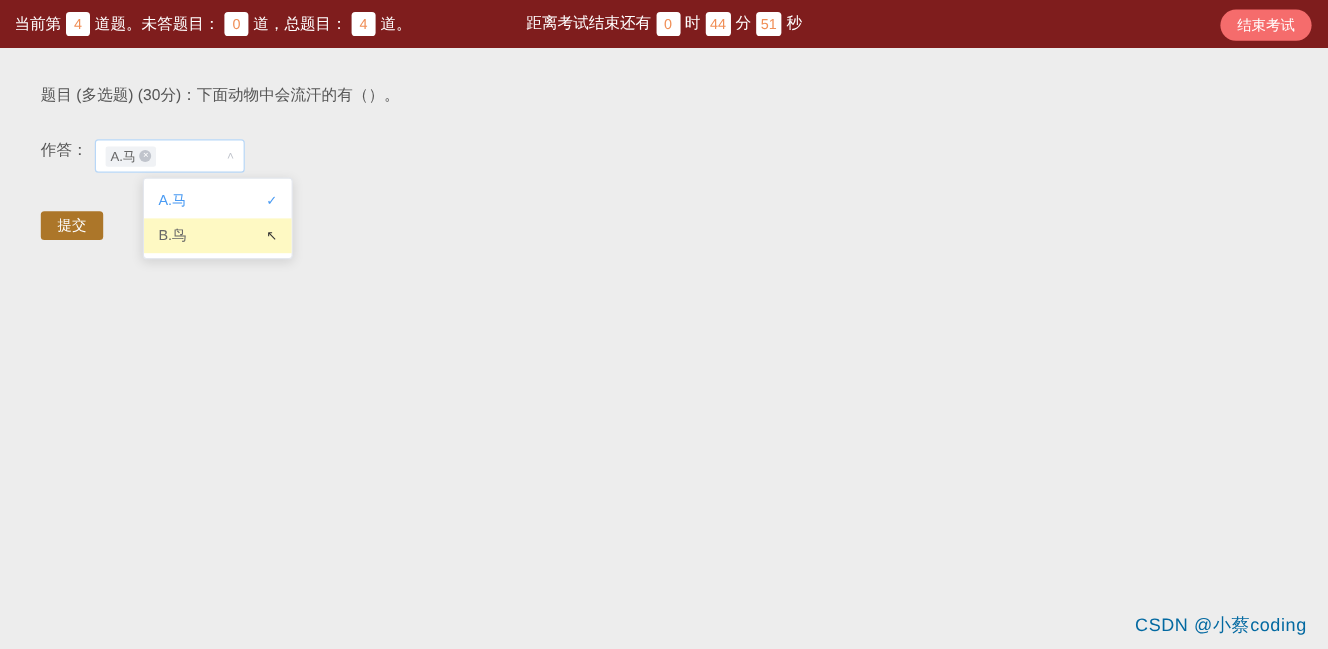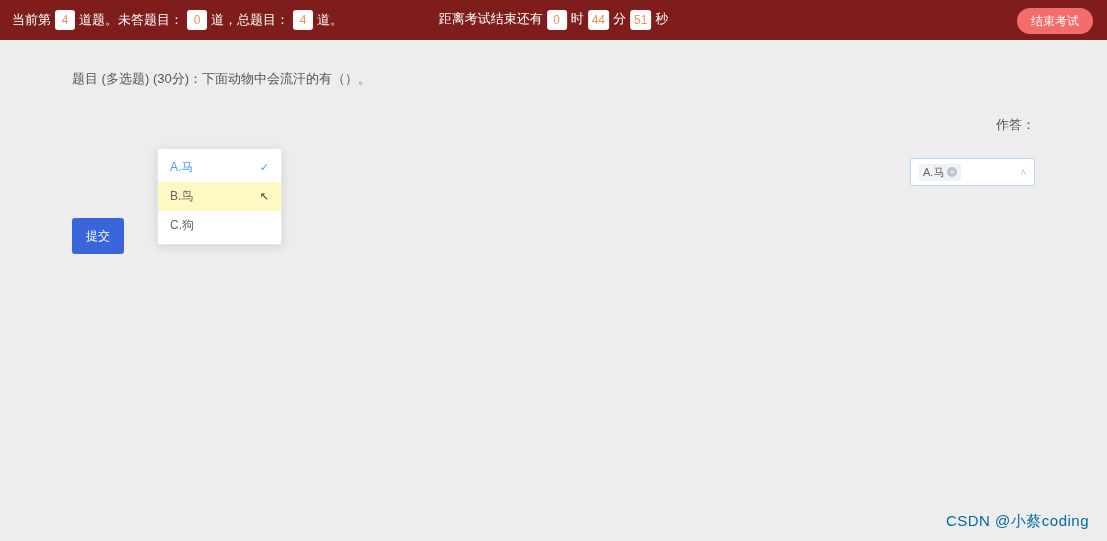--- a/index.html
+++ b/index.html
@@ -48,23 +48,23 @@
       top: 8px;
       background: #f56c6c;
       color: #fff;
       border: none;
       border-radius: 13px;
       height: 26px;
       padding: 0 14px;
       font-size: 12px;
       cursor: pointer;
     }
-    .content { padding: 30px 72px; }
+    .content { padding: 30px 34px; }
     .question { color: #555; font-size: 13px; margin-bottom: 28px; }
-    .answer-row { display: flex; align-items: flex-end; gap: 24px; position: relative; flex-direction: column; }
+    .answer-row { display: flex; align-items: flex-start; gap: 6px; position: relative; }
     .answer-label { color: #555; font-size: 13px; }
     .select-box {
       width: 125px;
       height: 28px;
       border: 1px solid #b8d7f7;
       border-radius: 3px;
       background: #fff;
       display: flex;
       align-items: center;
       padding: 0 8px;
@@ -119,25 +119,25 @@
       display: flex;
       align-items: center;
       justify-content: space-between;
     }
     .dropdown-item.selected { color: #4a9bf3; }
     .dropdown-item.hovered { background: #fef9c3; }
     .check { color: #4a9bf3; font-size: 11px; }
     .cursor-icon { font-size: 11px; color: #333; margin-left: -2px; }
     .submit-btn {
       margin-top: 32px;
-      background: #1d4ed8;
+      background: #a16207;
       color: #fff;
       border: none;
       border-radius: 3px;
-      height: 36px;
+      height: 24px;
       padding: 0 14px;
       font-size: 12px;
       cursor: pointer;
       opacity: 0.85;
     }
     .watermark {
       position: absolute;
       right: 18px;
       bottom: 10px;
       color: #0369a1;
@@ -185,22 +185,19 @@
 
     <div class="dropdown">
       <div class="dropdown-item selected">
         <span>A.马</span>
         <span class="check">✓</span>
       </div>
       <div class="dropdown-item hovered">
         <span>B.鸟</span>
           <span class="cursor-icon">↖</span>
       </div>
-      <div class="dropdown-item">
-        <span>C.狗</span>
-      </div>
     </div>
   </div>
 
   <button class="submit-btn">提交</button>
 </div>
 
 <div class="watermark">CSDN @小蔡coding</div>
 
 </body></html>

